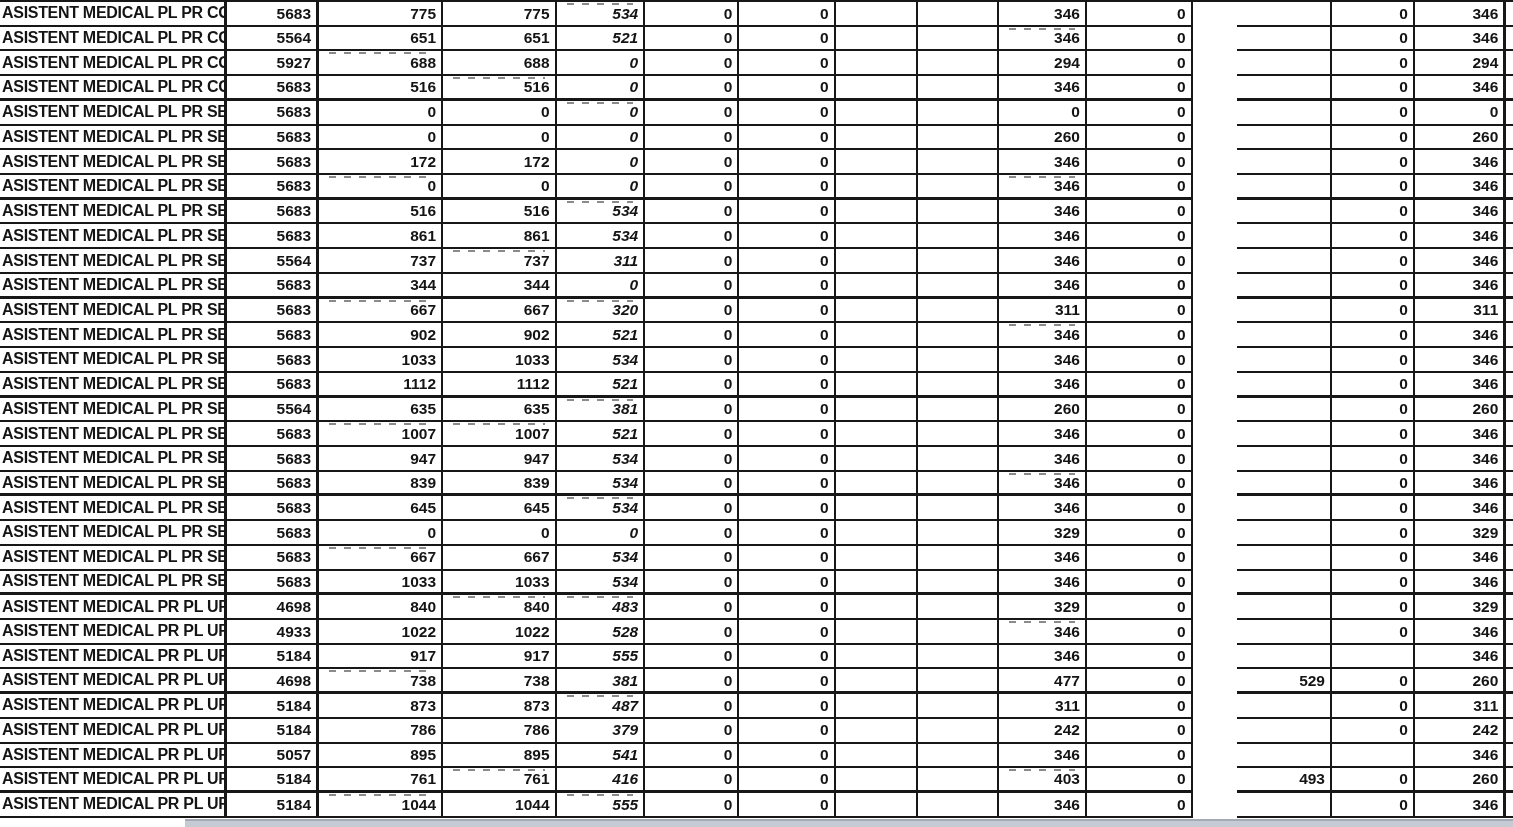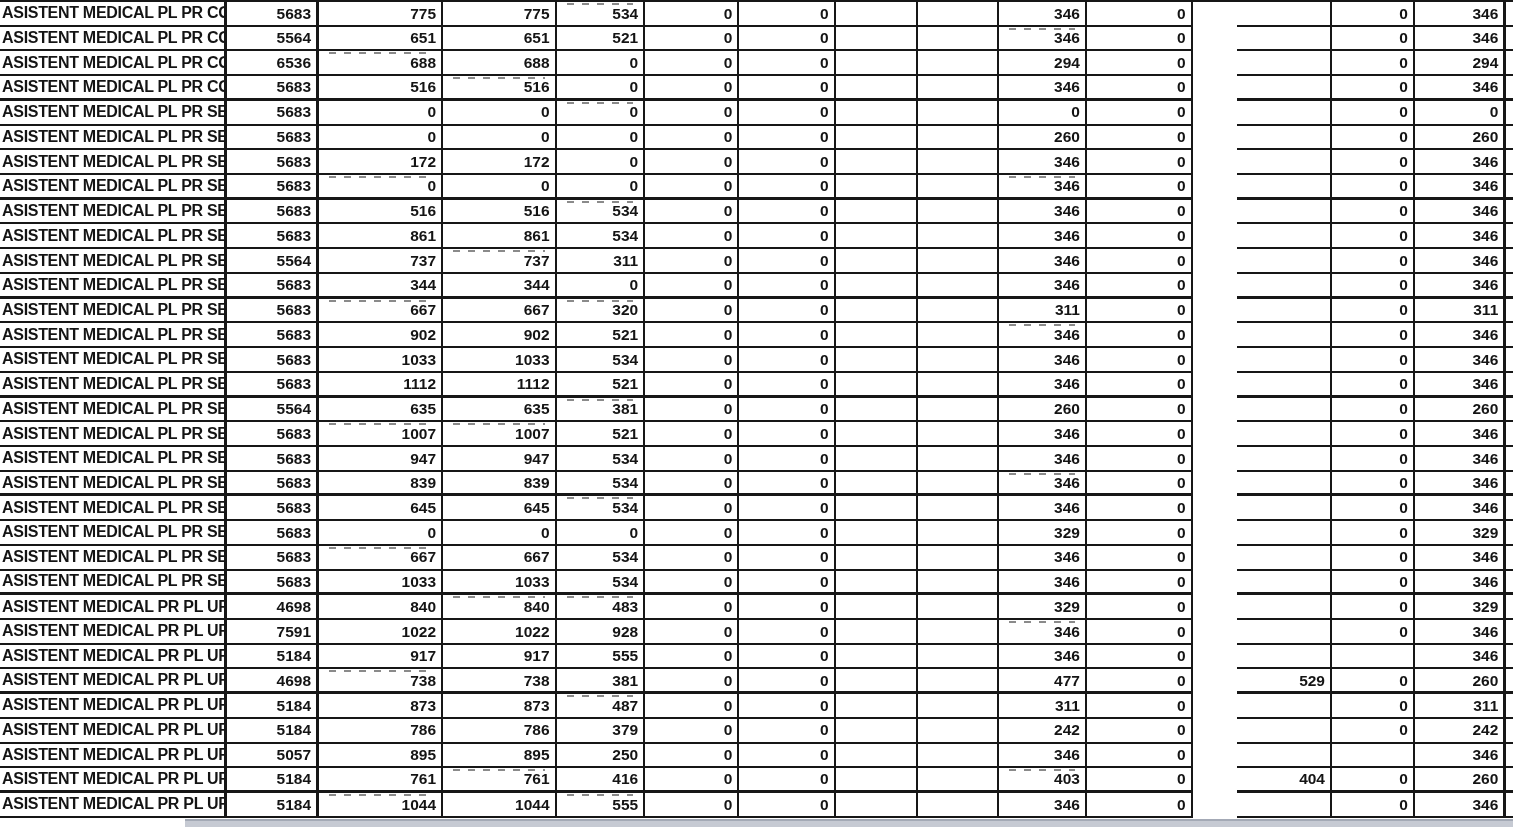--- a/index.html
+++ b/index.html
@@ -31,21 +31,21 @@
   }
   .label{
     justify-content:flex-start;padding-left:2px;
     font-size:16px;letter-spacing:-0.3px;
   }
   .num{justify-content:flex-end;padding-right:5px;}
   .c1{width:236px;border-right-width:3px;}
   .c2{width:96px;border-right-width:3px;}
   .c3{width:129px;}
   .c4{width:118px;}
-  .c5{width:92px;}
+  .c5{width:92px;font-style:italic;}
   .c6{width:98px;}
   .c7{width:100px;}
   .c8{width:85px;}
   .c9{width:85px;}
   .c10{width:91px;}
   .c11{width:110px;}
   .c12{width:99px;margin-left:44px;}
   .c13{width:86px;}
   .c14{width:95px;border-right-width:3px;}
   .c15{width:7px;border-right:none;}
@@ -97,21 +97,21 @@
       <div class="cell c9 num"></div>
       <div class="cell c10 num">346</div>
       <div class="cell c11 num">0</div>
       <div class="cell c12 num"></div>
       <div class="cell c13 num">0</div>
       <div class="cell c14 num">346</div>
       <div class="cell c15"></div>
     </div>
     <div class="row">
       <div class="cell c1 label">ASISTENT MEDICAL PL PR CO</div>
-      <div class="cell c2 num">6536</div>
+      <div class="cell c2 num">5927</div>
       <div class="cell c3 num">688</div>
       <div class="cell c4 num">688</div>
       <div class="cell c5 num">0</div>
       <div class="cell c6 num">0</div>
       <div class="cell c7 num">0</div>
       <div class="cell c8 num"></div>
       <div class="cell c9 num"></div>
       <div class="cell c10 num">294</div>
       <div class="cell c11 num">0</div>
       <div class="cell c12 num"></div>
@@ -488,24 +488,24 @@
       <div class="cell c9 num"></div>
       <div class="cell c10 num">329</div>
       <div class="cell c11 num">0</div>
       <div class="cell c12 num"></div>
       <div class="cell c13 num">0</div>
       <div class="cell c14 num">329</div>
       <div class="cell c15"></div>
     </div>
     <div class="row">
       <div class="cell c1 label">ASISTENT MEDICAL PR PL UF</div>
-      <div class="cell c2 num">7591</div>
+      <div class="cell c2 num">4933</div>
       <div class="cell c3 num">1022</div>
       <div class="cell c4 num">1022</div>
-      <div class="cell c5 num">928</div>
+      <div class="cell c5 num">528</div>
       <div class="cell c6 num">0</div>
       <div class="cell c7 num">0</div>
       <div class="cell c8 num"></div>
       <div class="cell c9 num"></div>
       <div class="cell c10 num">346</div>
       <div class="cell c11 num">0</div>
       <div class="cell c12 num"></div>
       <div class="cell c13 num">0</div>
       <div class="cell c14 num">346</div>
       <div class="cell c15"></div>
@@ -576,21 +576,21 @@
       <div class="cell c12 num"></div>
       <div class="cell c13 num">0</div>
       <div class="cell c14 num">242</div>
       <div class="cell c15"></div>
     </div>
     <div class="row">
       <div class="cell c1 label">ASISTENT MEDICAL PR PL UF</div>
       <div class="cell c2 num">5057</div>
       <div class="cell c3 num">895</div>
       <div class="cell c4 num">895</div>
-      <div class="cell c5 num">250</div>
+      <div class="cell c5 num">541</div>
       <div class="cell c6 num">0</div>
       <div class="cell c7 num">0</div>
       <div class="cell c8 num"></div>
       <div class="cell c9 num"></div>
       <div class="cell c10 num">346</div>
       <div class="cell c11 num">0</div>
       <div class="cell c12 num"></div>
       <div class="cell c13 num"></div>
       <div class="cell c14 num">346</div>
       <div class="cell c15"></div>
@@ -600,21 +600,21 @@
       <div class="cell c2 num">5184</div>
       <div class="cell c3 num">761</div>
       <div class="cell c4 num">761</div>
       <div class="cell c5 num">416</div>
       <div class="cell c6 num">0</div>
       <div class="cell c7 num">0</div>
       <div class="cell c8 num"></div>
       <div class="cell c9 num"></div>
       <div class="cell c10 num">403</div>
       <div class="cell c11 num">0</div>
-      <div class="cell c12 num">404</div>
+      <div class="cell c12 num">493</div>
       <div class="cell c13 num">0</div>
       <div class="cell c14 num">260</div>
       <div class="cell c15"></div>
     </div>
     <div class="row">
       <div class="cell c1 label">ASISTENT MEDICAL PR PL UF</div>
       <div class="cell c2 num">5184</div>
       <div class="cell c3 num">1044</div>
       <div class="cell c4 num">1044</div>
       <div class="cell c5 num">555</div>

